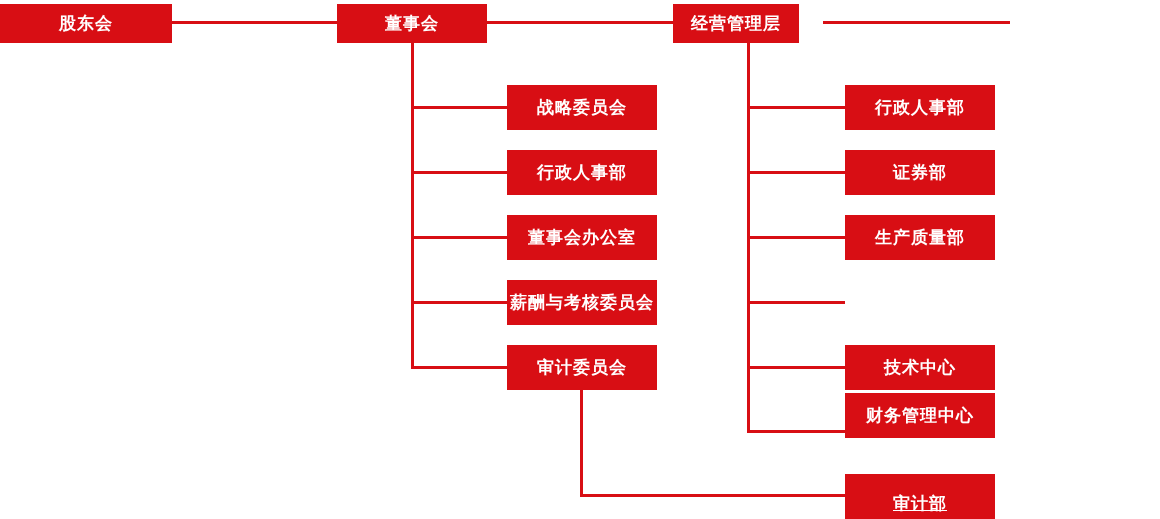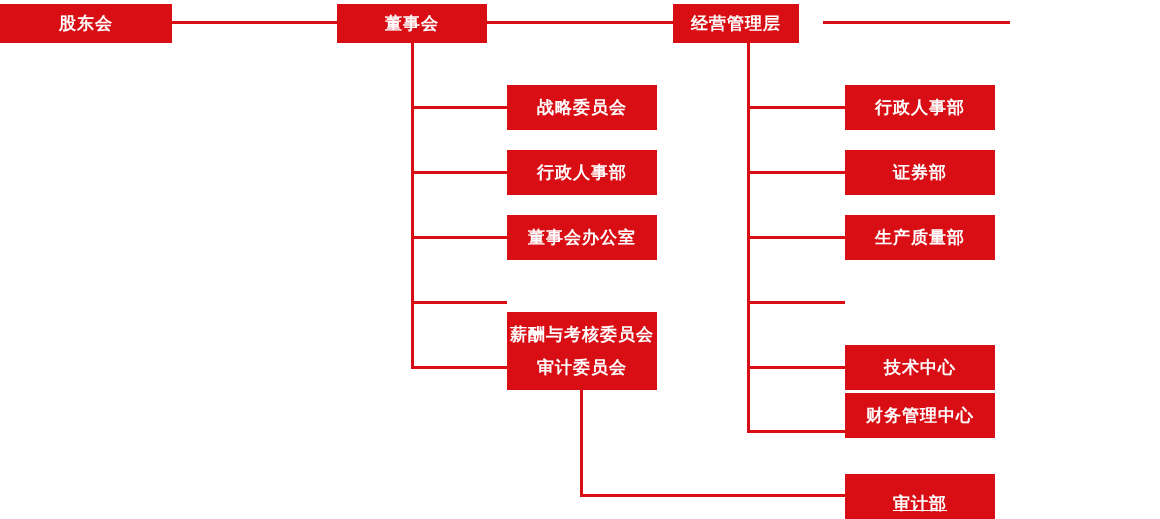--- a/index.html
+++ b/index.html
@@ -35,21 +35,21 @@
   
   .n-shareholders { left: 0px;    top: 4px; width: 172px; height: 39px; align-items: center; }
   .n-board        { left: 337px;  top: 4px; width: 150px; height: 39px; }
   .n-management   { left: 673px;  top: 4px; width: 126px; height: 39px; }
   .n-subsidiaries { left: 1010px; top: 4px; width: 150px; height: 39px; }
   
   .col-board  { left: 507px; width: 150px; height: 45px; }
   .bc-0 { top: 85px; }
   .bc-1 { top: 150px; }
   .bc-2 { top: 215px; }
-  .bc-3 { top: 280px; margin-top: 32px; }
+  .bc-3 { top: 280px; }
   .bc-4 { top: 345px; }
   
   .col-mgmt { left: 845px; width: 150px; height: 45px; }
   .mc-0 { top: 85px; }
   .mc-1 { top: 150px; }
   .mc-2 { top: 215px; }
   .mc-3 { top: 280px; }
   .mc-4 { top: 345px; }
   .mc-5 { top: 393px; }
   

